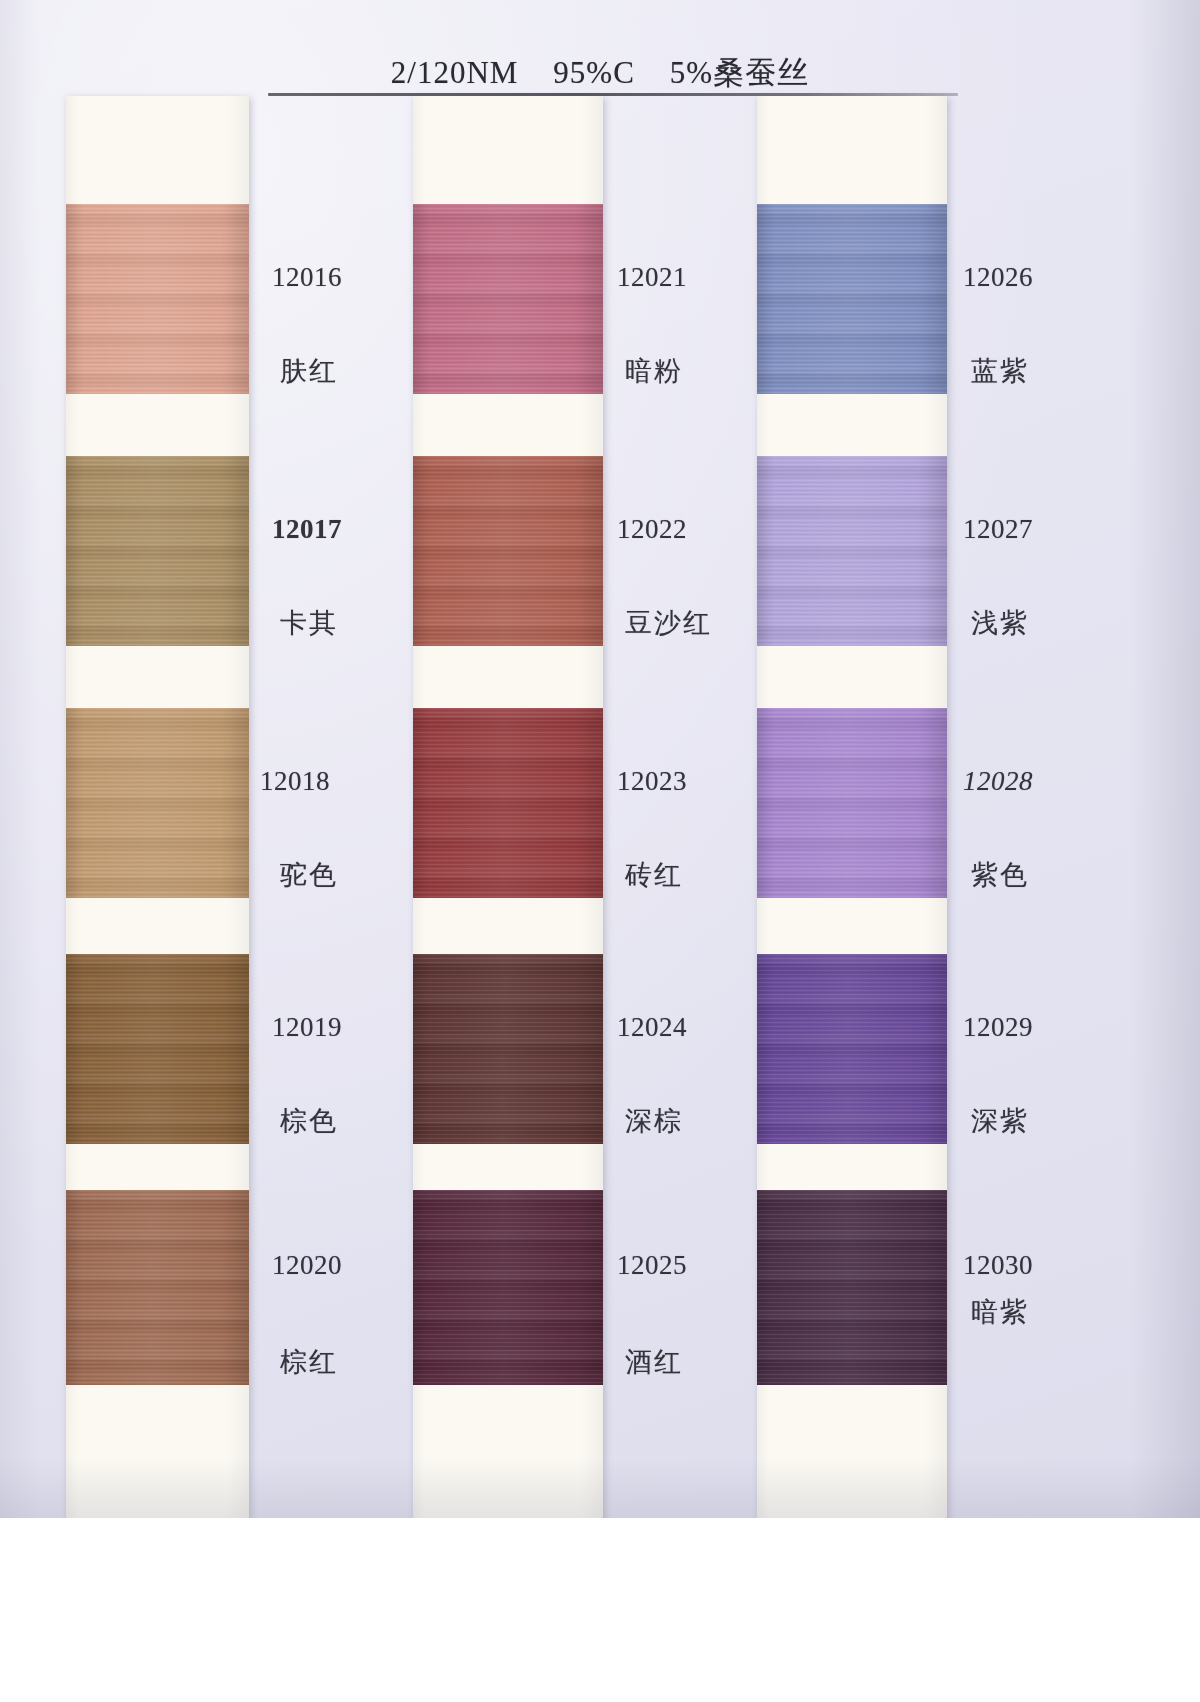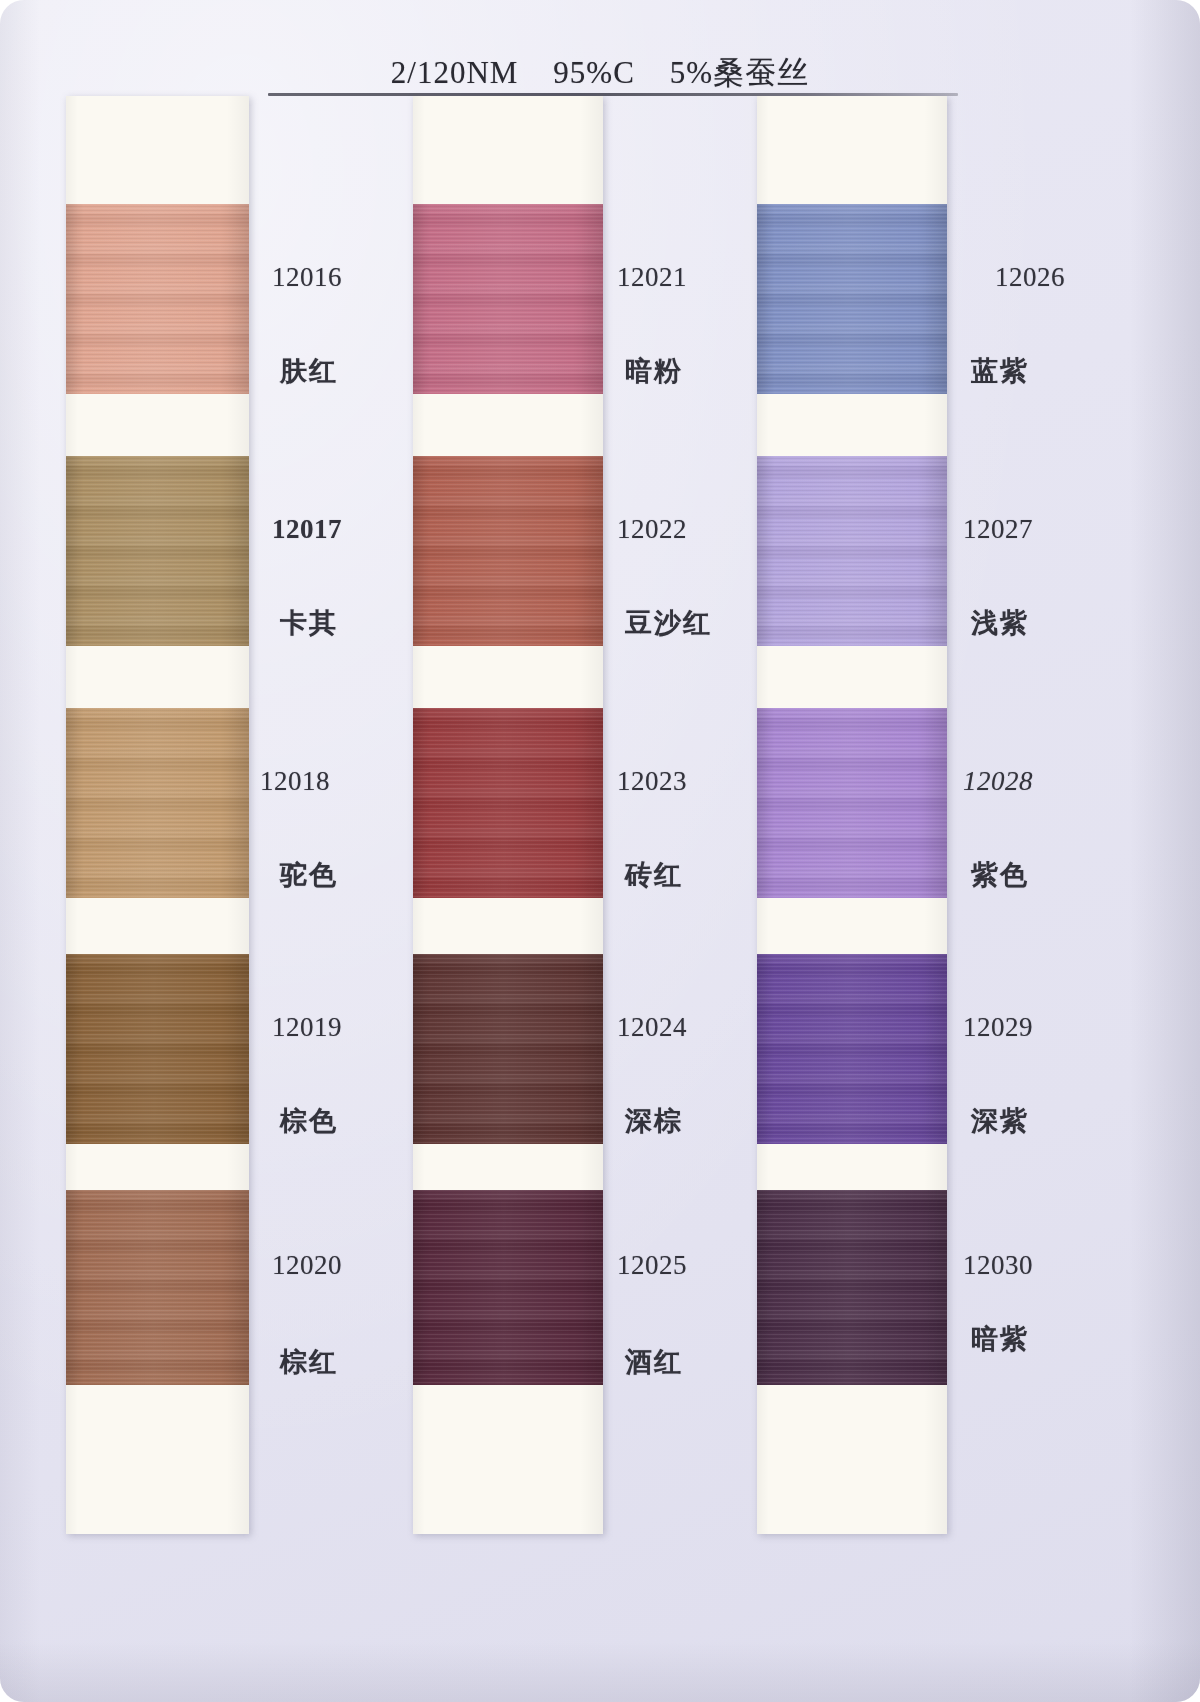--- a/index.html
+++ b/index.html
@@ -3,28 +3,27 @@
 <meta charset="utf-8">
 <style>
   html, body {
     margin: 0;
     padding: 0;
     background: #ffffff;
   }
   #page {
     position: relative;
     width: 1200px;
-    height: 1702px;
+    height: 1518px;
     overflow: hidden;
     font-family: "Liberation Serif", "DejaVu Serif", serif;
     
     background:
       radial-gradient(ellipse at 20% 10%, rgba(255,255,255,0.55) 0%, rgba(255,255,255,0) 60%),
       linear-gradient(160deg, #e9e8f4 0%, #e6e5f2 35%, #e3e2f0 70%, #dedded 100%);
-    border-radius: 24px;
   }
   
   #vignette {
     position: absolute;
     inset: 0;
     pointer-events: none;
     background:
       linear-gradient(to left,  rgba(150,148,170,0.28) 0px, rgba(150,148,170,0.0) 70px),
       linear-gradient(to top,   rgba(150,148,170,0.22) 0px, rgba(150,148,170,0.0) 60px),
       linear-gradient(to right, rgba(160,158,180,0.16) 0px, rgba(160,158,180,0.0) 40px);
@@ -145,21 +144,21 @@
   }
   .label-code {
     font-size: 27px;
     letter-spacing: 0.5px;
     font-family: "Liberation Serif", "DejaVu Serif", serif;
   }
   .label-name {
     font-size: 27px;
     letter-spacing: 2px;
     font-family: "DejaVu Sans", "Liberation Sans", sans-serif;
-    font-weight: 700;
+    font-weight: 400;
   }
 </style>
 </head>
 <body>
 
 <div id="page">
 
   <div id="header">
     <span id="header-title">2/120NM    95%C    5%桑蚕丝</span>
   </div>
@@ -276,23 +275,23 @@
     <div class="label-code" style="left: 617px; top: 262px;">12021</div>
     <div class="label-name" style="left: 625px; top: 353.2px;">暗粉</div>
     <div class="label-code" style="left: 617px; top: 514px;">12022</div>
     <div class="label-name" style="left: 625px; top: 605.2px;">豆沙红</div>
     <div class="label-code" style="left: 617px; top: 766px;">12023</div>
     <div class="label-name" style="left: 625px; top: 857.2px;">砖红</div>
     <div class="label-code" style="left: 617px; top: 1012px;">12024</div>
     <div class="label-name" style="left: 625px; top: 1103.2px;">深棕</div>
     <div class="label-code" style="left: 617px; top: 1250px;">12025</div>
     <div class="label-name" style="left: 625px; top: 1343.6px;">酒红</div>
-    <div class="label-code" style="left: 963px; top: 262px; margin-left: 32px;">12026</div>
+    <div class="label-code" style="left: 963px; top: 262px;">12026</div>
     <div class="label-name" style="left: 971px; top: 353.2px;">蓝紫</div>
     <div class="label-code" style="left: 963px; top: 514px;">12027</div>
     <div class="label-name" style="left: 971px; top: 605.2px;">浅紫</div>
     <div class="label-code" style="left: 963px; top: 766px; font-style: italic;">12028</div>
     <div class="label-name" style="left: 971px; top: 857.2px;">紫色</div>
     <div class="label-code" style="left: 963px; top: 1012px;">12029</div>
     <div class="label-name" style="left: 971px; top: 1103.2px;">深紫</div>
     <div class="label-code" style="left: 963px; top: 1250px;">12030</div>
-    <div class="label-name" style="left: 971px; top: 1321px;">暗紫</div>
+    <div class="label-name" style="left: 971px; top: 1294px;">暗紫</div>
   </div>
 
 </body></html>

